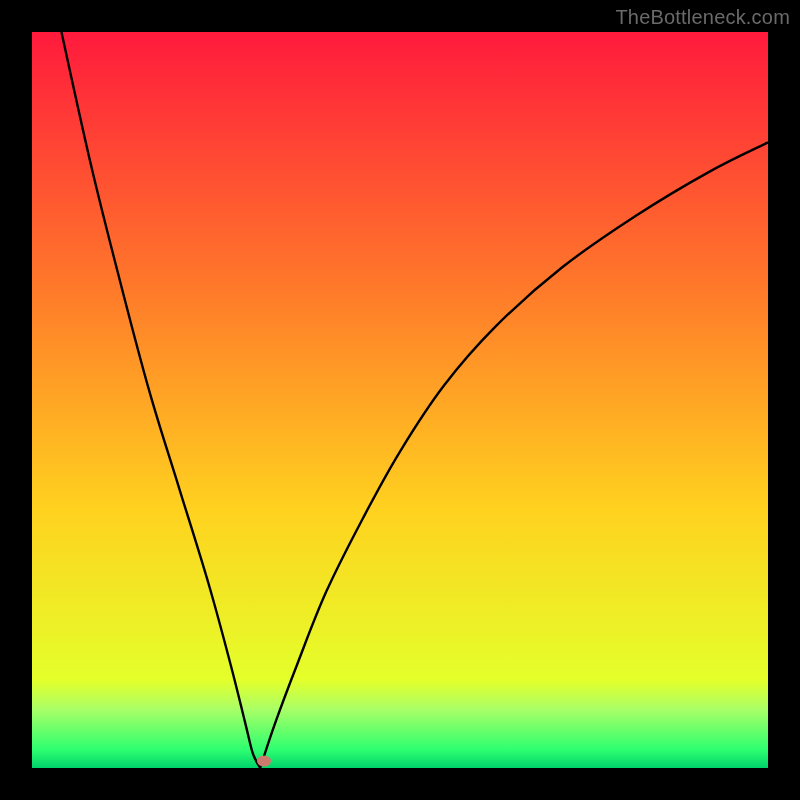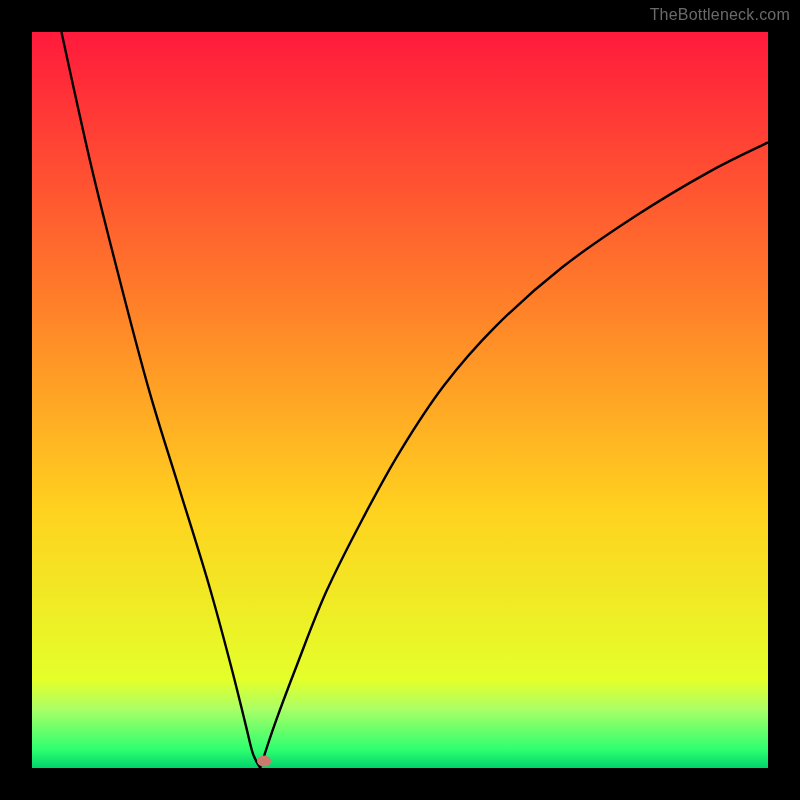--- a/index.html
+++ b/index.html
@@ -34,21 +34,21 @@
       var(--c-green-pale) 92%,
       var(--c-green) 97.5%,
       var(--c-green-deep) 100%
     );
   }
   .watermark {
     position: absolute;
     top: 6px;
     right: 10px;
     color: #6a6a6a;
-    font-size: 16px;
+    font-size: 20px;
     font-weight: 400;
     letter-spacing: 0.2px;
     user-select: none;
   }
   .curve-svg {
     position: absolute;
     top: 0;
     left: 0;
     width: 736px;
     height: 736px;

